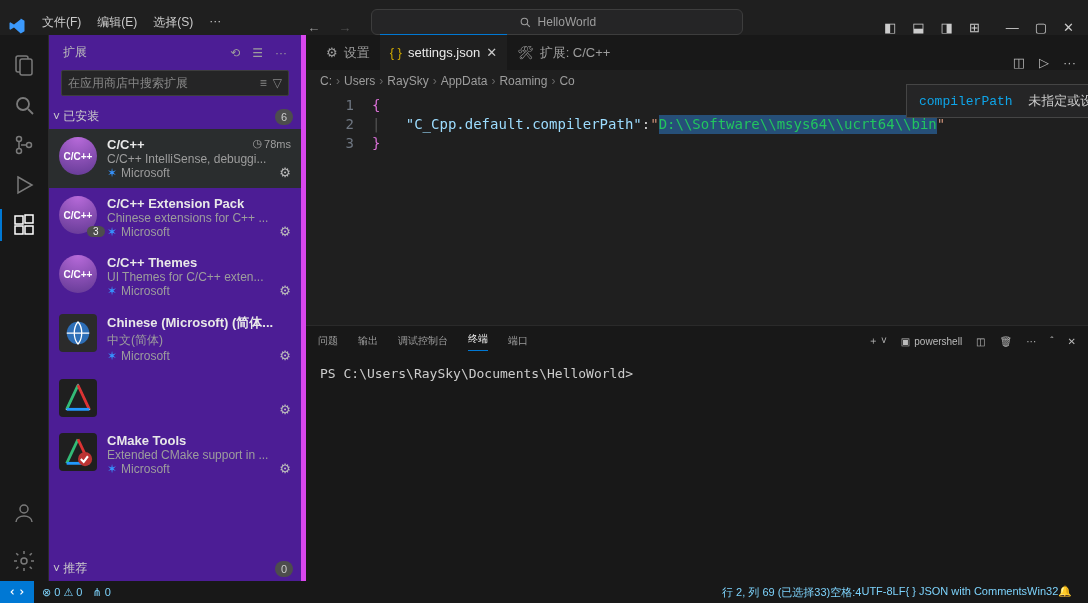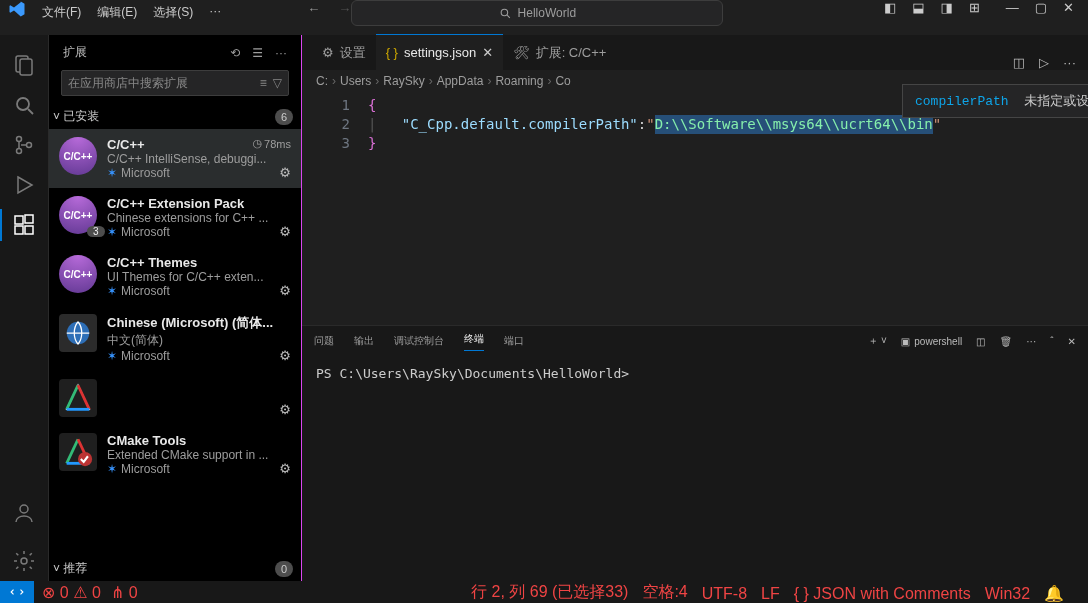--- a/index.html
+++ b/index.html
@@ -1,30 +1,30 @@
 <!DOCTYPE html>
 <html><head>
 <meta charset="utf-8">
 <style>
 html,body{margin:0;padding:0;height:100%;font-family:"Segoe UI",Arial,sans-serif;font-size:13px;background:#181818;color:#ccc;overflow:hidden;user-select:none}
 body{display:flex;flex-direction:column;width:1088px;height:603px}
-.titlebar{height:35px;background:#1f1f1f;display:flex;align-items:flex-start;color:#ccc}
+.titlebar{height:35px;background:#1f1f1f;display:flex;align-items:flex-end;color:#ccc}
 .titlebar .vsc{margin-left:8px;margin-right:10px;color:#3b99fc}
 .menu{display:flex;gap:4px;font-size:12px;color:#ccc}
 .menu span{padding:4px 6px;border-radius:4px}
 .tb-nav{display:flex;gap:18px;margin-left:80px;color:#9d9d9d}
-.search-box{flex:0 0 370px;height:24px;border:1px solid #3d3d3d;border-radius:6px;background:#252526;display:flex;align-items:center;justify-content:center;color:#9d9d9d;font-size:12px;gap:6px}
+.search-box{flex:0 0 370px;height:24px;margin-left:20px;border:1px solid #3d3d3d;border-radius:6px;background:#252526;display:flex;align-items:center;justify-content:center;color:#9d9d9d;font-size:12px;gap:6px}
 .tb-right{margin-left:auto;display:flex;gap:16px;padding-right:14px;color:#ccc;align-items:center}
 .main{flex:1;display:flex;min-height:0}
 .activitybar{width:48px;background:#181818;display:flex;flex-direction:column;align-items:center;padding-top:10px;color:#7a7a7a;border-right:1px solid #2a2a2a}
 .activitybar .act{height:40px;display:flex;align-items:center;justify-content:center;width:100%;position:relative}
 .activitybar .act.active{color:#fff}
 .activitybar .act.active::before{content:"";position:absolute;left:0;top:4px;bottom:4px;width:2px;background:#0078d4}
 .activitybar .bottom{margin-top:auto;margin-bottom:8px}
-.sidebar{width:252px;background:#000000;display:flex;flex-direction:column;border-right:1px solid #d946ef}
+.sidebar{width:252px;background:#4c1d95;display:flex;flex-direction:column;border-right:5px solid #d946ef}
 .side-title{height:35px;display:flex;align-items:center;padding:0 14px;color:#bbb;font-size:12px}
 .side-title .sp{margin-left:auto;display:flex;gap:12px;color:#9d9d9d}
 .ext-search{margin:0 12px 8px;height:24px;border:1px solid #3d3d3d;background:#252526;border-radius:2px;display:flex;align-items:center;padding:0 6px;color:#888;font-size:12px}
 .ext-search .mi{margin-left:auto;display:flex;gap:6px}
 .sec-head{display:flex;align-items:center;padding:4px 8px 4px 4px;color:#ccc;font-size:12px}
 .badge{background:#4d4d4d;color:#ccc;border-radius:10px;font-size:11px;padding:0 6px;height:16px;line-height:16px;margin-left:auto}
 .ext-list{flex:1;overflow:hidden}
 .ext{display:flex;gap:10px;padding:8px 10px;position:relative}
 .ext .eicon{width:38px;height:38px;border-radius:4px;flex:none;display:flex;align-items:center;justify-content:center;font-size:10px;font-weight:700}
 .ext.sel{background:#2a2d2e}
@@ -42,33 +42,33 @@
 .tabg.active{background:#1f1f1f;color:#e8e8e8;border-top:1px solid #0078d4}
 .tabs .tactions{margin-left:auto;display:flex;gap:14px;padding-right:12px;color:#bbb}
 .crumbs{height:22px;display:flex;align-items:center;padding-left:14px;color:#9d9d9d;font-size:12px;gap:4px}
 .crumbs .sep{color:#666}
 .code{flex:1;position:relative;font-family:Consolas,monospace;font-size:14px;line-height:19px;padding-top:4px}
 .line{display:flex}
 .line .ln{width:48px;text-align:right;padding-right:18px;color:#6e7681}
 .tok-brace{color:#da70d6}
 .tok-key{color:#9cdcfe}
 .tok-str{color:#ce9178}
-.tok-strsel{color:#86efac;background:#264f78}
+.tok-strsel{color:#22c55e;background:#264f78}
 .tok-colon{color:#d4d4d4}
 .tip{position:absolute;left:600px;top:-8px;background:#252526;border:1px solid #454545;color:#ccc;font-size:13px;padding:6px 12px;white-space:nowrap}
 .tip .mono{font-family:Liberation Mono, monospace;color:#0ea5e9}
 .panel{height:255px;border-top:1px solid #2a2a2a;display:flex;flex-direction:column;background:#181818}
 .ptabs{height:30px;display:flex;align-items:center;padding-left:12px;gap:20px;color:#9d9d9d;font-size:10px}
 .ptabs span.on{color:#e8e8e8;border-bottom:1px solid #0078d4;padding-bottom:4px}
 .ptabs .pa{margin-left:auto;display:flex;gap:14px;padding-right:12px;color:#bbb;align-items:center}
 .term{flex:1;padding:10px 14px;font-family:Consolas,monospace;font-size:13px;color:#ccc}
-.status{height:22px;background:#181818;display:flex;align-items:center;color:#ef4444;font-size:16px}
+.status{height:22px;background:#181818;display:flex;align-items:center;color:#7dd3fc;font-size:11px}
 .status .remote{width:34px;height:100%;background:#0078d4;display:flex;align-items:center;justify-content:center;color:#fff}
 .status .sl{display:flex;gap:10px;padding-left:8px;align-items:center}
-.status .sr{margin-left:auto;display:flex;gap:14px;padding-right:24px;align-items:flex-end}
+.status .sr{margin-left:auto;display:flex;padding-right:16px;align-items:flex-start}
 svg{display:block}
 .cpp-ico{background:radial-gradient(circle at 50% 0%, #b86bda 0%, #6a3d9a 90%);color:#fff;width:38px;height:38px;border-radius:50%;display:flex;align-items:center;justify-content:center;font-weight:700;font-size:10px}
 .cn-ico{background:#2b2b2b;display:flex;align-items:center;justify-content:center}
 .cmake-ico{background:#1f1f1f}
 </style>
 </head>
 <body>
 
 <div class="titlebar">
   <span class="vsc">

